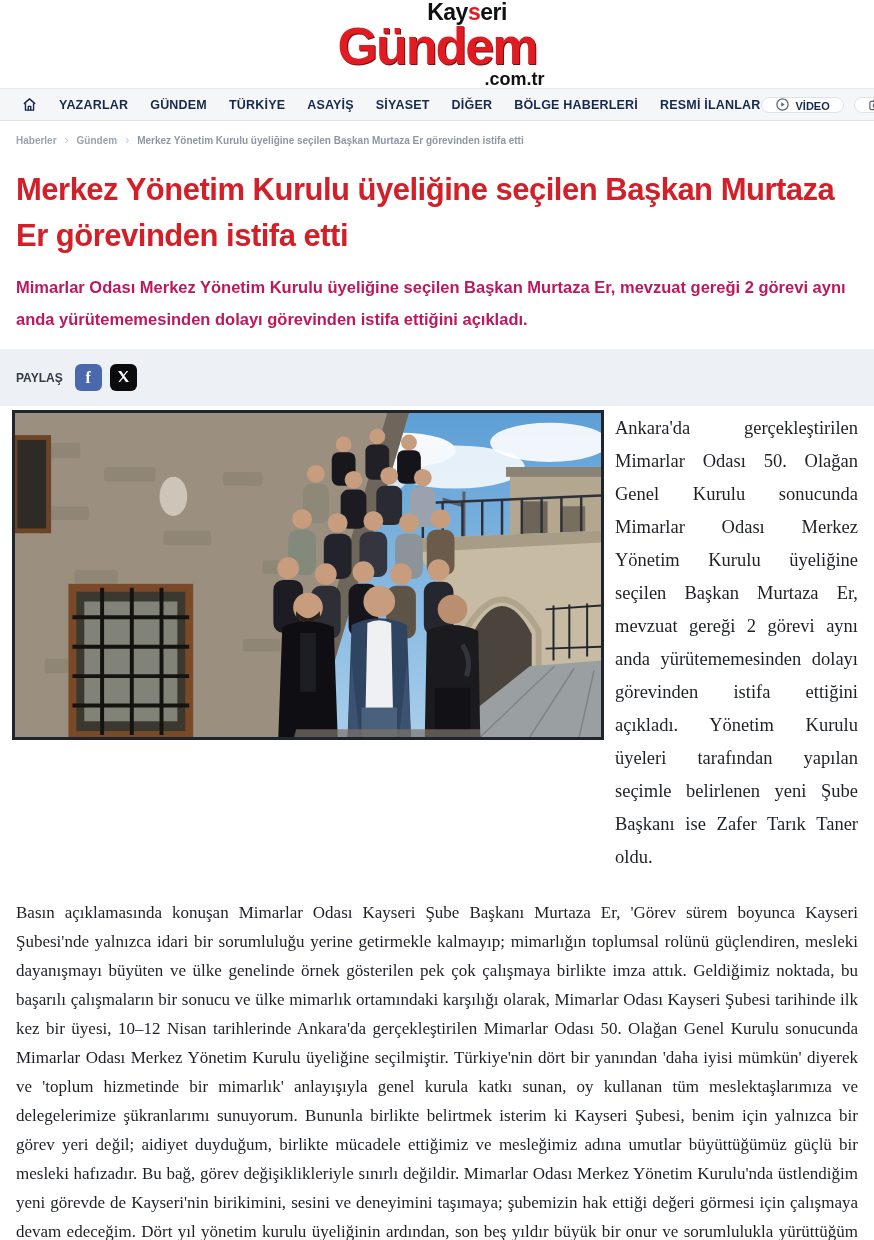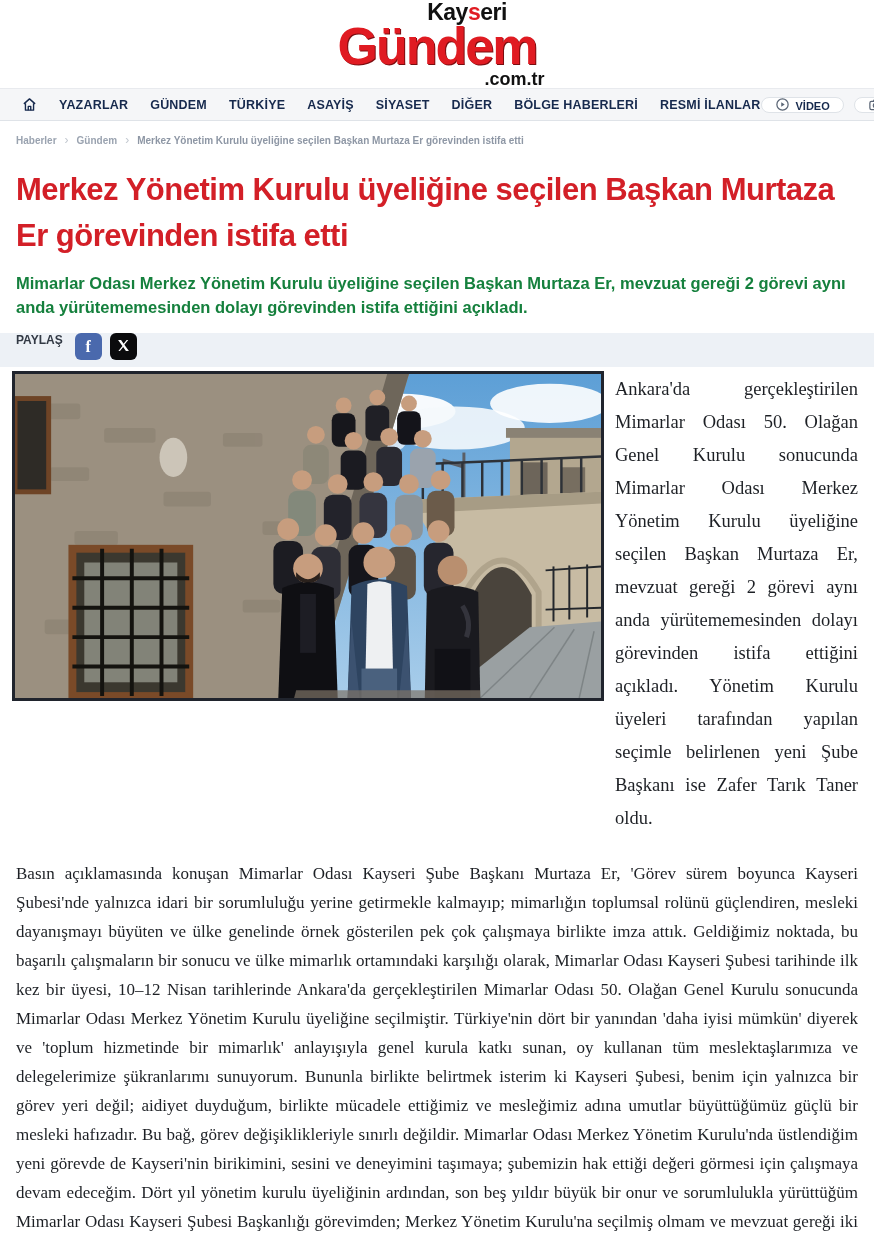--- a/index.html
+++ b/index.html
@@ -27,23 +27,23 @@
               height:16px; padding:0 13px; font-size:11px; font-weight:bold; color:#16294d; cursor:pointer; }
   .pill-btn svg { display:block; }
   
   .breadcrumb { display:flex; align-items:center; gap:8px; padding:12px 16px 10px 16px; }
   .crumb { font-size:10px; font-weight:bold; color:#9aa3b0; cursor:pointer; white-space:nowrap; }
   .crumb.current { color:#8e97a5; cursor:default; }
   .crumb-sep { font-size:12px; color:#c2c8d0; }
   
   .article-title { margin:10px 16px 0 16px; font-size:31px; line-height:46px; font-weight:bold;
                    color:#d31f27; letter-spacing:-0.5px; }
-  .article-subtitle { margin:12px 16px 0 16px; font-size:16.5px; line-height:24px; font-weight:bold; color:#15803d; }
-  
-  .share-bar { margin-top:14px; height:34px; background:#edf1f6; display:flex; align-items:flex-start; padding:0 16px; }
+  .article-subtitle { margin:12px 16px 0 16px; font-size:16.5px; line-height:32px; font-weight:bold; color:#be185d; }
+  
+  .share-bar { margin-top:14px; height:57px; background:#edf1f6; display:flex; align-items:center; padding:0 16px; }
   .share-label { font-size:12px; font-weight:bold; color:#333a45; margin-right:12px; }
   .share-btn { width:27px; height:27px; border-radius:6px; display:flex; align-items:center; justify-content:center;
                margin-right:8px; cursor:pointer; border:none; }
   .share-fb { background:#4a69ad; color:#fff; font-size:16px; font-weight:bold; font-family:"Liberation Serif",serif; }
   .share-x { background:#0b0b0d; }
   .share-dates { margin-left:auto; text-align:right; font-size:12px; color:#4a5260; line-height:18px; }
   
   .article-top { display:flex; padding:4px 12px 0 12px; gap:11px; }
   .article-image { width:592px; height:330px; flex:0 0 auto; border:3px solid #20242d; background:#7db3e0; }
   .article-image svg { display:block; width:100%; height:100%; }

